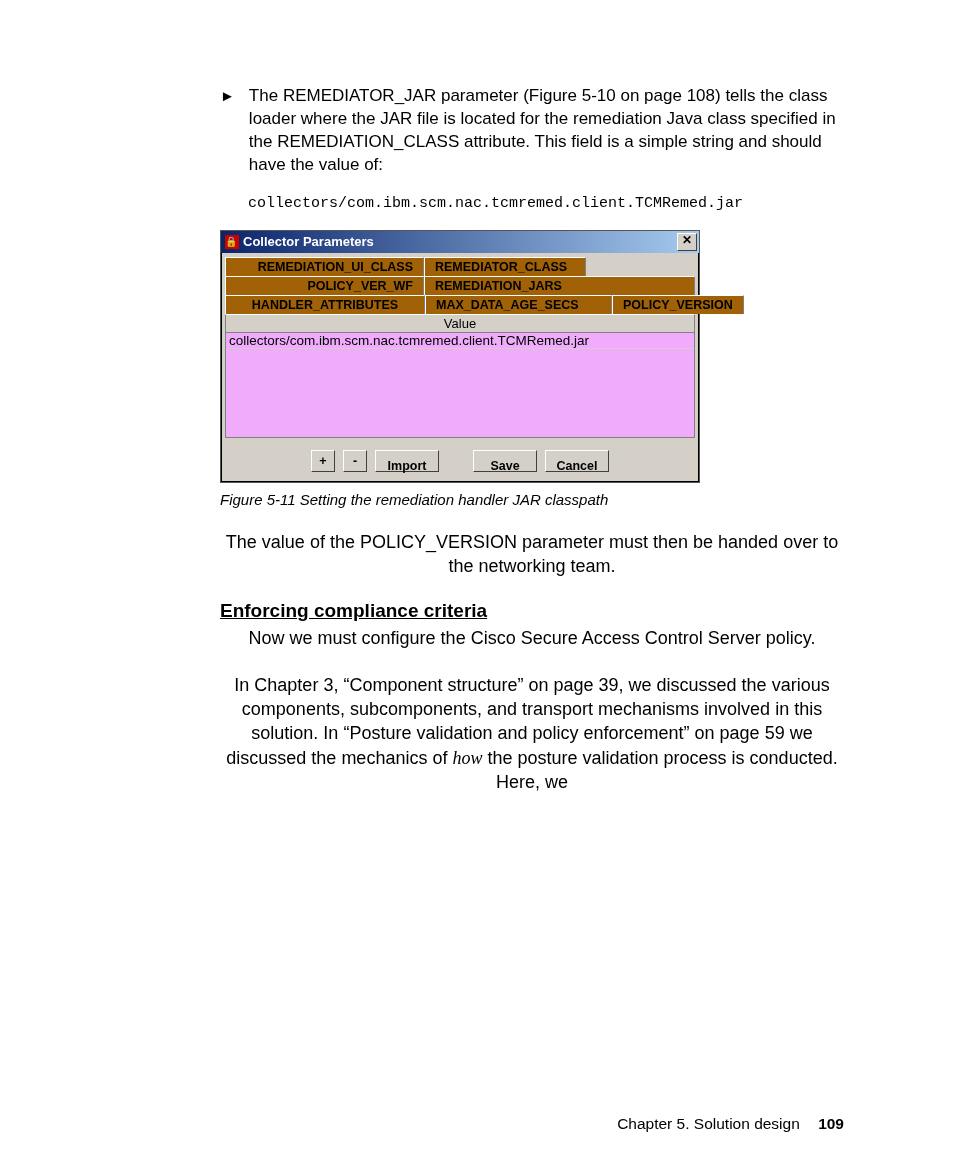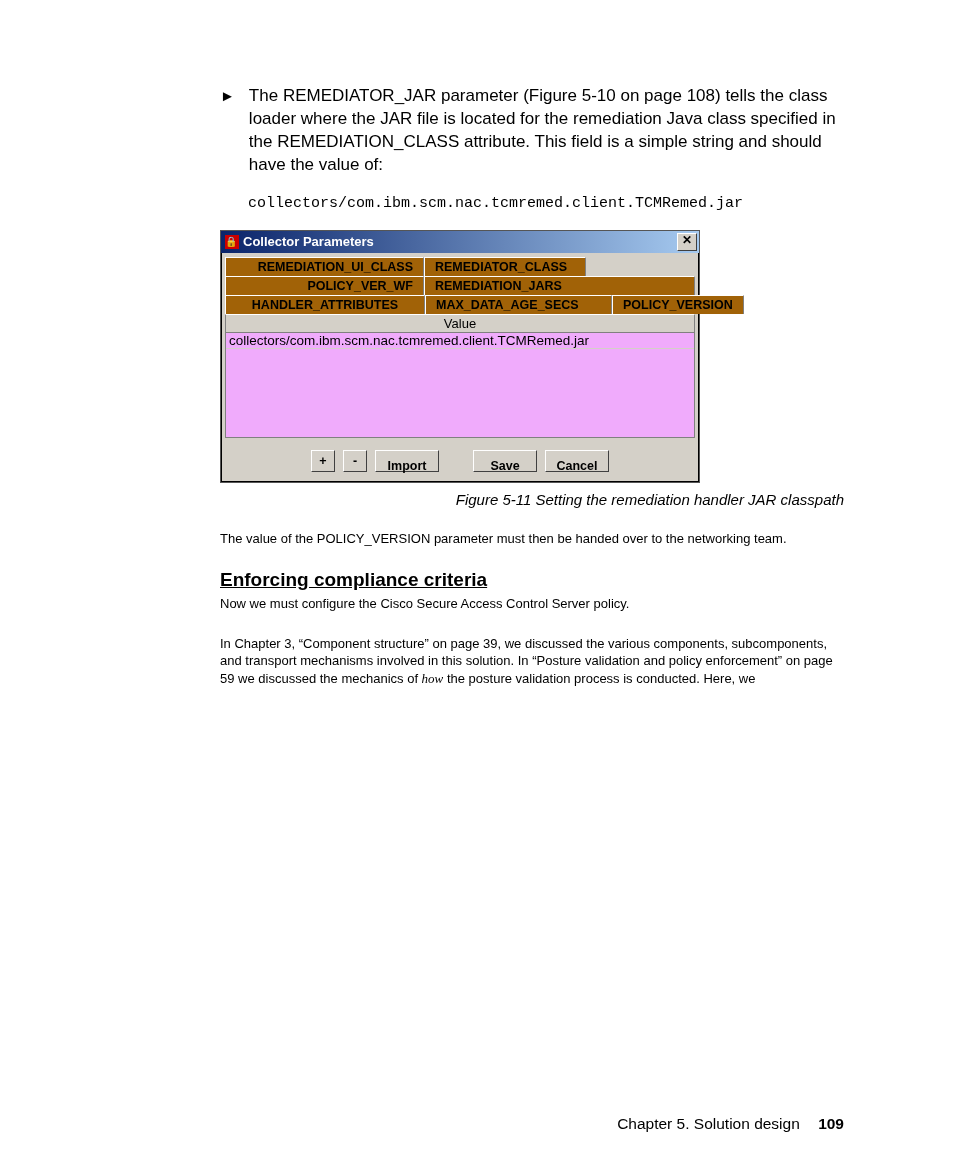--- a/index.html
+++ b/index.html
@@ -146,26 +146,26 @@
     padding: 8px 8px;
     cursor: pointer;
   }
   .win-btn.sm { min-width: 24px; padding: 0; }
   .btn-gap { width: 18px; }
   .caption {
     font-style: italic;
     font-size: 15px;
     margin-top: 8px;
     margin-bottom: 22px;
-    text-align: right;
   }
   .body-para {
-    font-size: 13px;
+    font-size: 18px;
     line-height: 1.35;
     margin-bottom: 22px;
+    text-align: center;
   }
   .h3 {
     font-size: 19px;
     font-weight: bold;
     margin-bottom: 4px;
     text-decoration: underline;
   }
   .ital { font-style: italic; font-family: "Times New Roman", serif; margin-top: 44px; }
   .footer {
     position: absolute;

